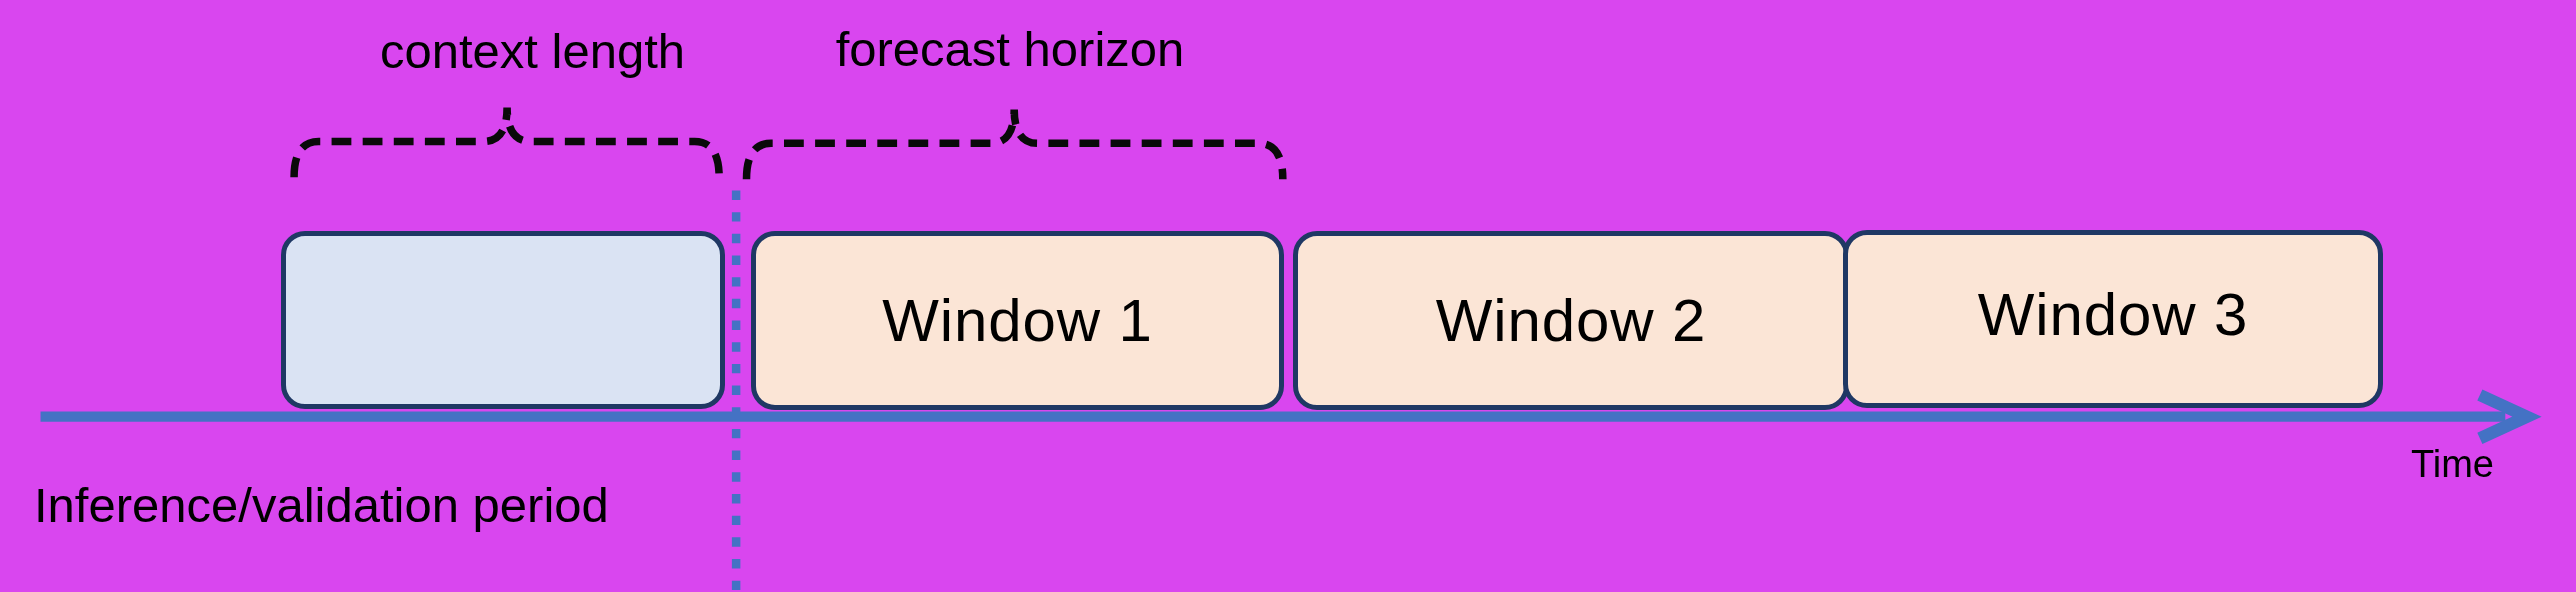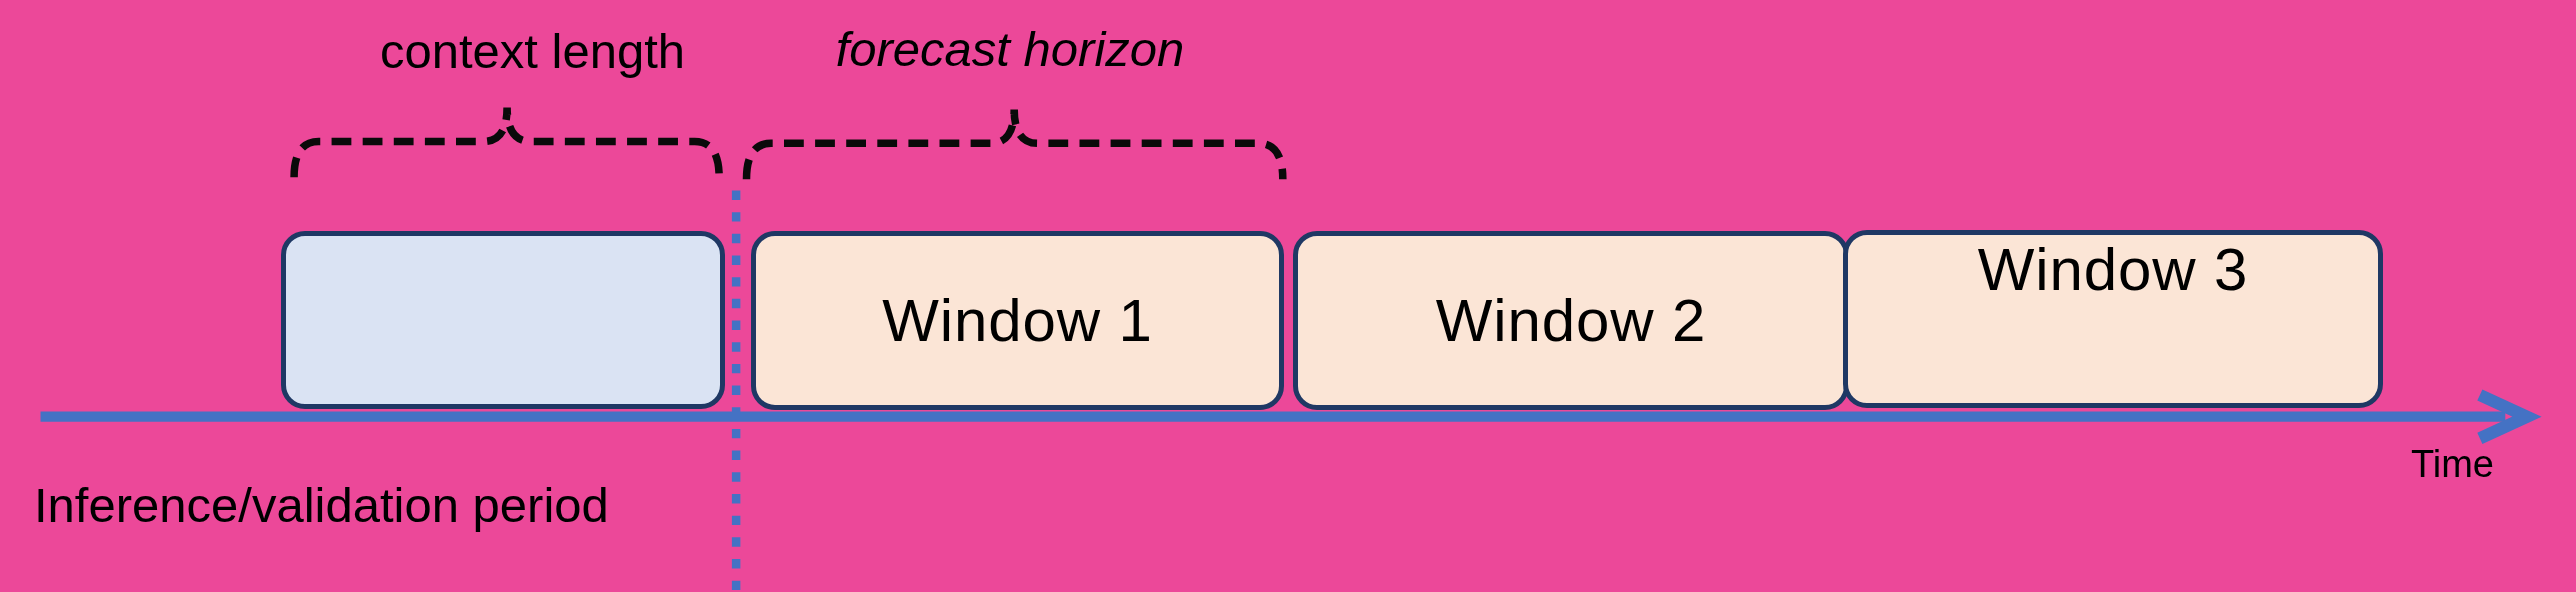--- a/index.html
+++ b/index.html
@@ -1,20 +1,20 @@
 <!DOCTYPE html>
 <html style="--axis-blue: #4472C4; --border-navy: #1F3864; --context-fill: #DAE3F3; --window-fill: #FBE5D6; --brace-black: #0A0A0A; --text-black: #000000;font-size:15px"><head>
 <meta charset="utf-8">
 <style>
   html, body { margin: 0; padding: 0; background: #ffffff; }
   #stage {
     position: relative;
     width: 2576px;
     height: 593px;
-    background: #ec4899;
+    background: #d946ef;
     overflow: hidden;
     font-family: "Liberation Sans", "DejaVu Sans", sans-serif;
     color: #000;
   }
   #overlay-svg {
     position: absolute;
     left: 0; top: 0;
     width: 2576px; height: 593px;
     pointer-events: none;
   }
@@ -85,33 +85,33 @@
 
     <path class="brace" d="M 792,190 Q 792,152 818,152 L 1051,152 Q 1076,152 1076,116 Q 1076,152 1101,152 L 1335,152 Q 1361,152 1361,190"></path>
 
     <line class="divider" x1="781" y1="202" x2="781" y2="629"></line>
 
     <line class="axis-shaft" x1="43" y1="442" x2="2658" y2="442"></line>
     <polyline class="axis-head" points="2631,419 2681,442 2631,465"></polyline>
   </svg>
 
   <div class="toplabel" style="left: 344px; top: 22.6px; width: 377px;">context length</div>
-  <div class="toplabel" style="left: 779px; top: 21px; width: 462px; font-style: italic;">forecast horizon</div>
+  <div class="toplabel" style="left: 779px; top: 21px; width: 462px;">forecast horizon</div>
 
   <div class="box context" style="left: 281px; top: 231px; width: 444px; height: 178px;">
     <span class="box-label"></span>
   </div>
 
   <div class="box window" style="left: 751px; top: 231px; width: 533px; height: 179px;">
     <span class="box-label">Window 1</span>
   </div>
   <div class="box window" style="left: 1293px; top: 231px; width: 556px; height: 179px;">
     <span class="box-label">Window 2</span>
   </div>
-  <div class="box window" style="left: 1843px; top: 230px; width: 540px; height: 178px; align-items: flex-start; ">
+  <div class="box window" style="left: 1843px; top: 230px; width: 540px; height: 178px; align-items: flex-start; padding-top: 45px;">
     <span class="box-label">Window 3</span>
   </div>
 
   <div class="bottomlabel" style="left: 34px; top: 477px;">Inference/validation period</div>
 
   <div class="timelabel" style="left: 2398px; top: 443px; width: 109px; text-align: center;">Time</div>
 
 </div>
 
 

